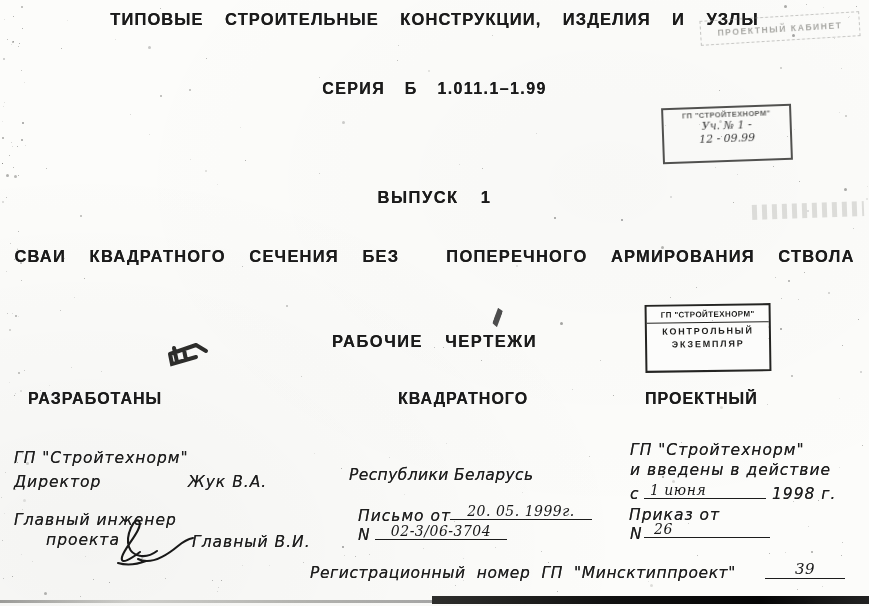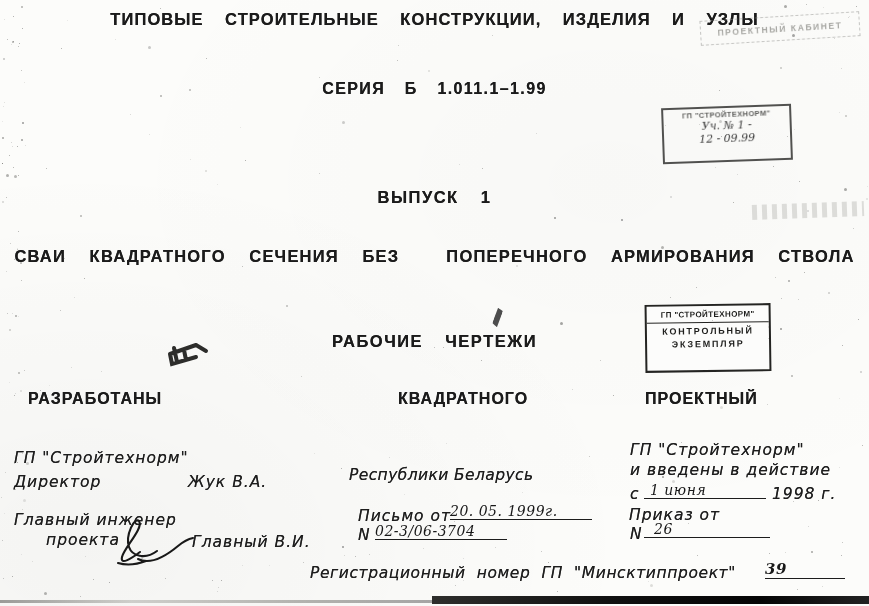--- a/index.html
+++ b/index.html
@@ -44,21 +44,21 @@
   }
   
   .hw{
     font-family:"DejaVu Serif", serif;
     font-style:italic;
     font-size:14px;
     letter-spacing:.5px;
     color:#181818;
     white-space:pre;
   }
-  .blank{border-bottom:1.6px solid #1c1c1c;display:inline-block;text-align:left;}
+  .blank{border-bottom:1.6px solid #1c1c1c;display:inline-block;text-align:center;}
   
   .stamp-cabinet{
     top:16px;left:700px;width:158px;height:23px;
     border:1.4px dashed #8f8f8c;
     transform:rotate(-3.5deg);
     opacity:.5;
     display:flex;align-items:center;justify-content:center;
     font-size:8.5px;font-weight:bold;letter-spacing:1.6px;color:#55554f;
     filter:blur(.3px);
   }
@@ -146,21 +146,21 @@
   <div class="abs dr" style="left:630px;top:441px;">ГП "Стройтехнорм"</div>
   <div class="abs dr" style="left:630px;top:461px;">и введены в действие</div>
   <div class="abs dr" style="left:630px;top:485px;">с</div>
   <span class="abs hw blank" style="left:644px;top:482px;width:116px;text-align:left;padding-left:6px;">1 июня</span>
   <div class="abs dr" style="left:772px;top:485px;">1998 г.</div>
   <div class="abs dr" style="left:629px;top:506px;">Приказ от</div>
   <div class="abs dr" style="left:630px;top:525px;">N</div>
   <span class="abs hw blank" style="left:644px;top:521px;width:116px;text-align:left;padding-left:10px;">26</span>
 
   <div class="abs dr" style="left:310px;top:564px;letter-spacing:.6px;">Регистрационный  номер  ГП  "Минсктиппроект"</div>
-  <span class="abs hw blank" style="left:765px;top:560px;width:80px;font-size:15px;font-weight:bold;">39</span>
+  <span class="abs hw blank" style="left:765px;top:560px;width:80px;font-size:15px;">39</span>
 
   <svg class="abs" style="left:164px;top:338px;opacity:.88;" width="46" height="32" viewBox="0 0 46 32">
     <path d="M6 16 L32 7 M6 16 L8 26 L32 19 M10 10 L13 24 M32 7 L42 13 M20 12 L22 22" stroke="#121210" stroke-width="4" fill="none" stroke-linecap="round"></path>
   </svg>
   <div class="abs" style="left:494px;top:308px;width:7px;height:19px;background:#222;transform:rotate(16deg);opacity:.8;clip-path:polygon(20% 0,100% 10%,80% 100%,0 85%);"></div>
   <div class="abs streak"></div>
   <div class="abs band-left"></div>
   <div class="abs band-right"></div>
 
   <div class="abs" id="noise" style="left:0;top:0;width:869px;height:606px;pointer-events:none;">

